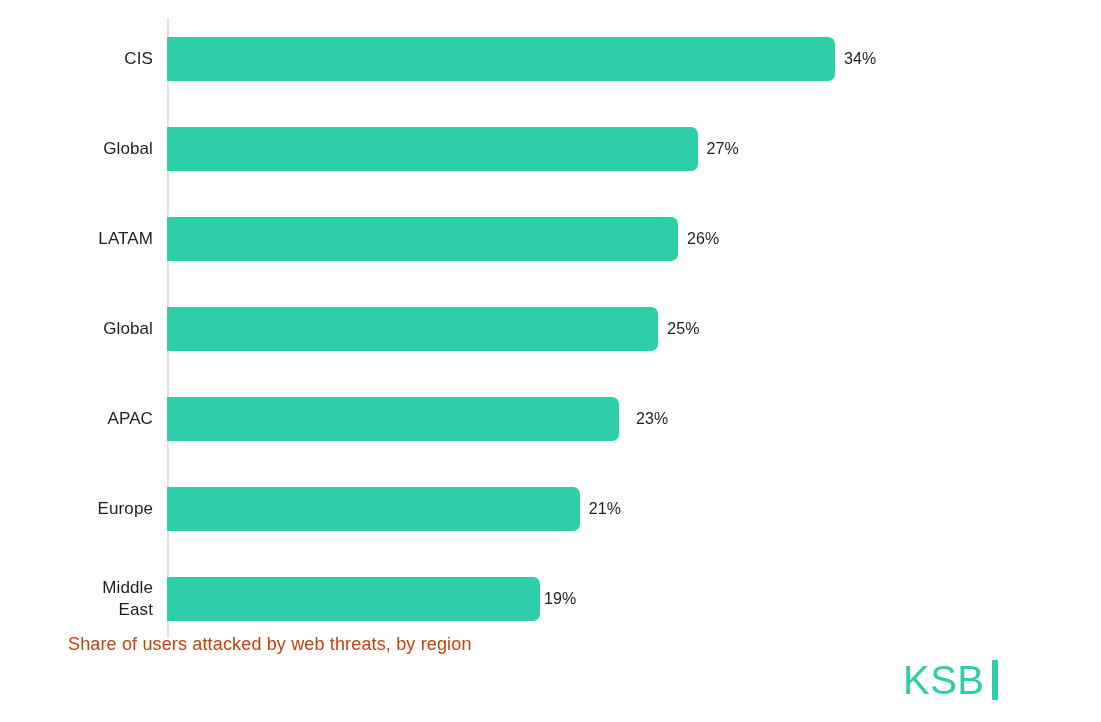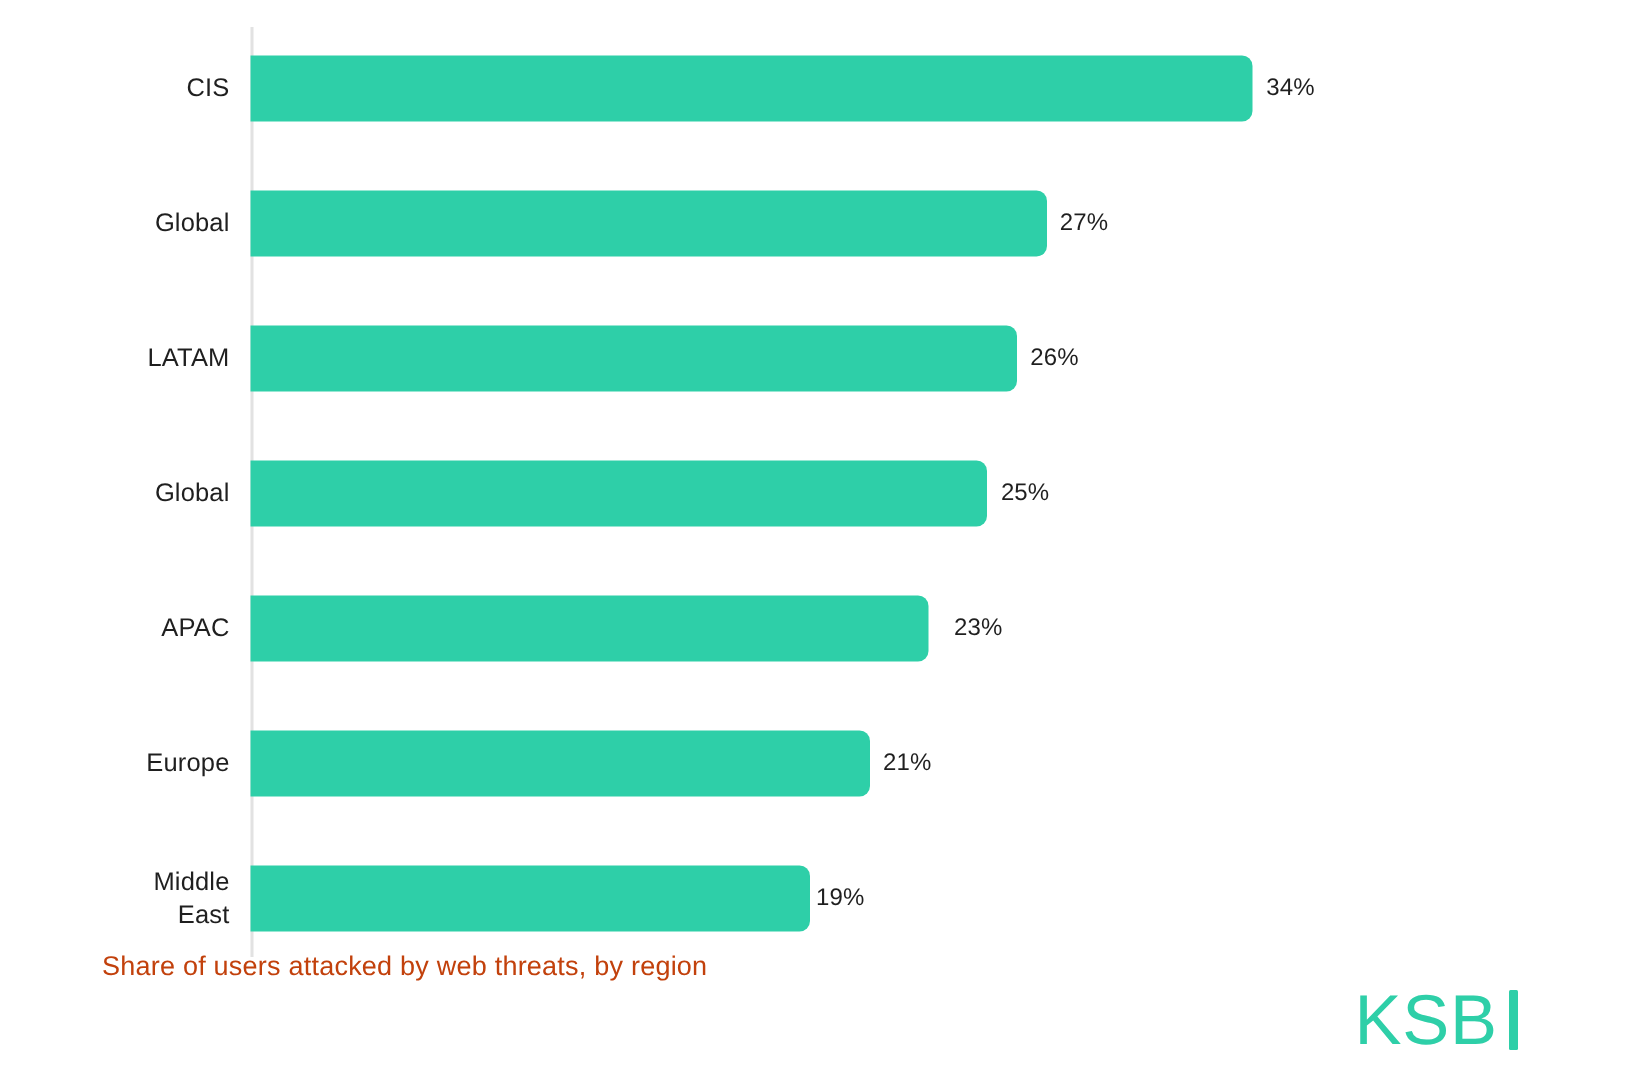--- a/index.html
+++ b/index.html
@@ -95,21 +95,21 @@
 
   .logo {
     position: absolute;
     left: 903px;
     top: 657px;
     display: flex;
     align-items: center;
     height: 46px;
   }
   .logo-text {
-    font-size: 47px;
+    font-size: 40px;
     font-weight: 400;
     color: #2ecfa8;
     letter-spacing: 0.5px;
     line-height: 40px;
     font-family: "Liberation Sans", sans-serif;
   }
   .logo-bar {
     width: 6px;
     height: 40px;
     background: #2ecfa8;

